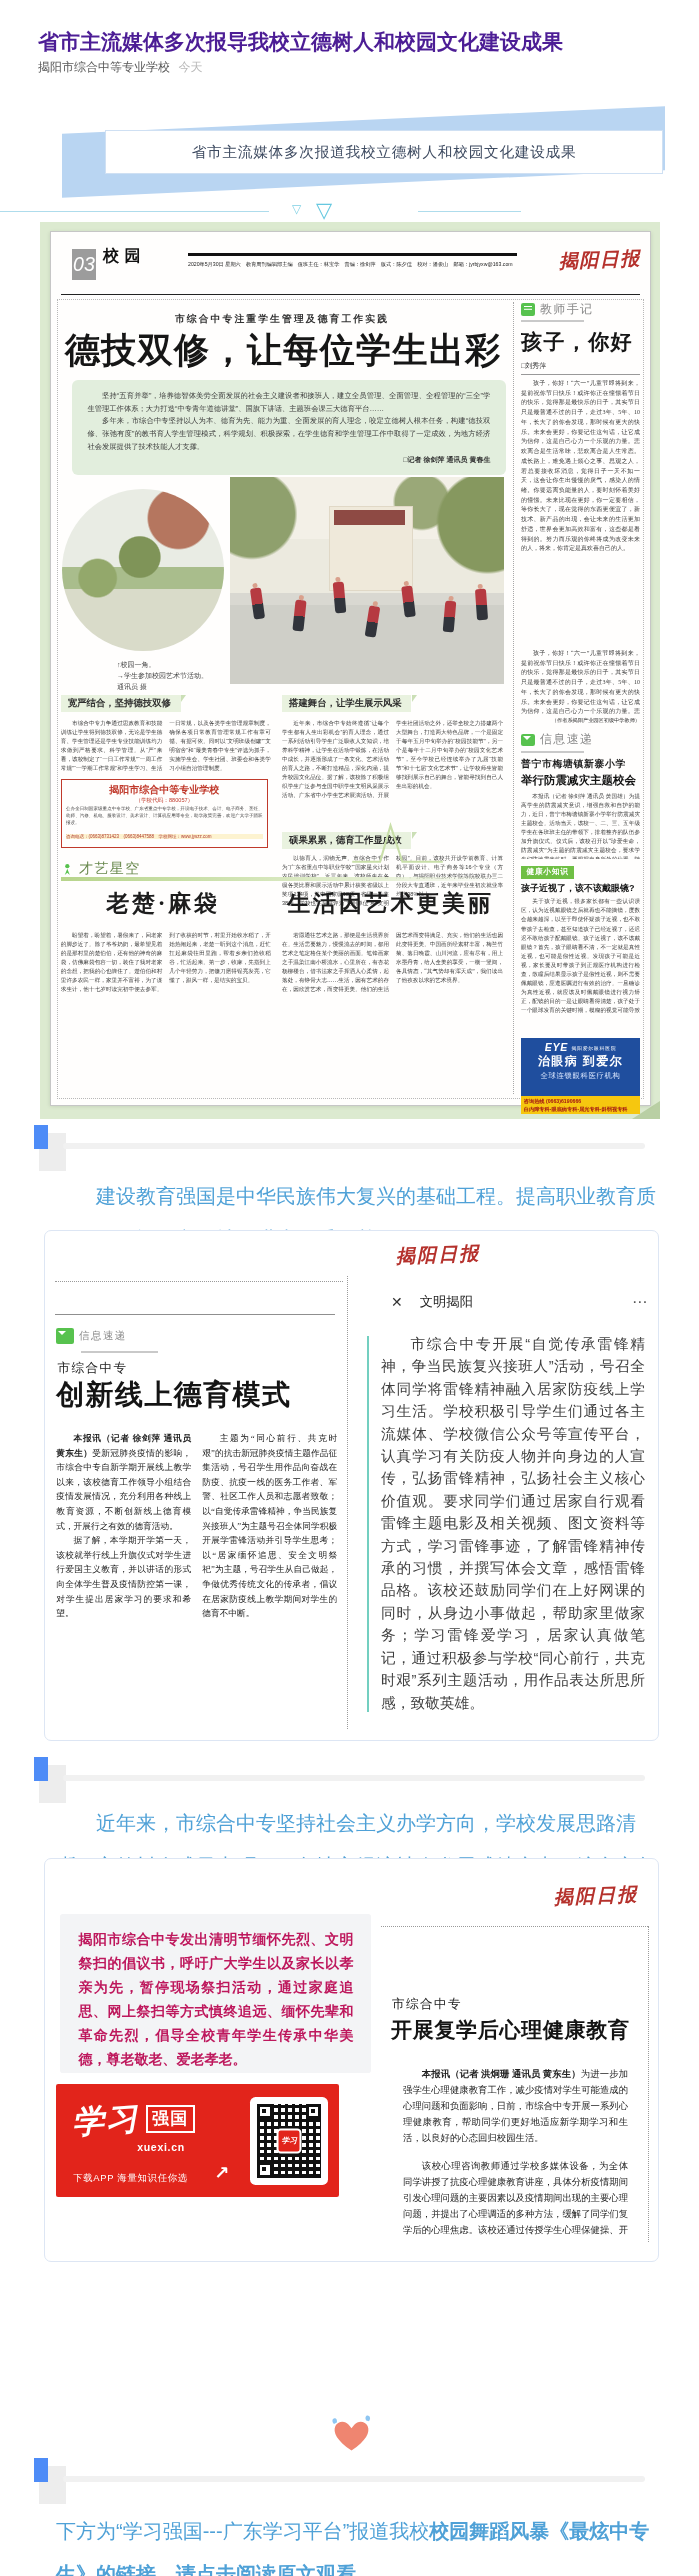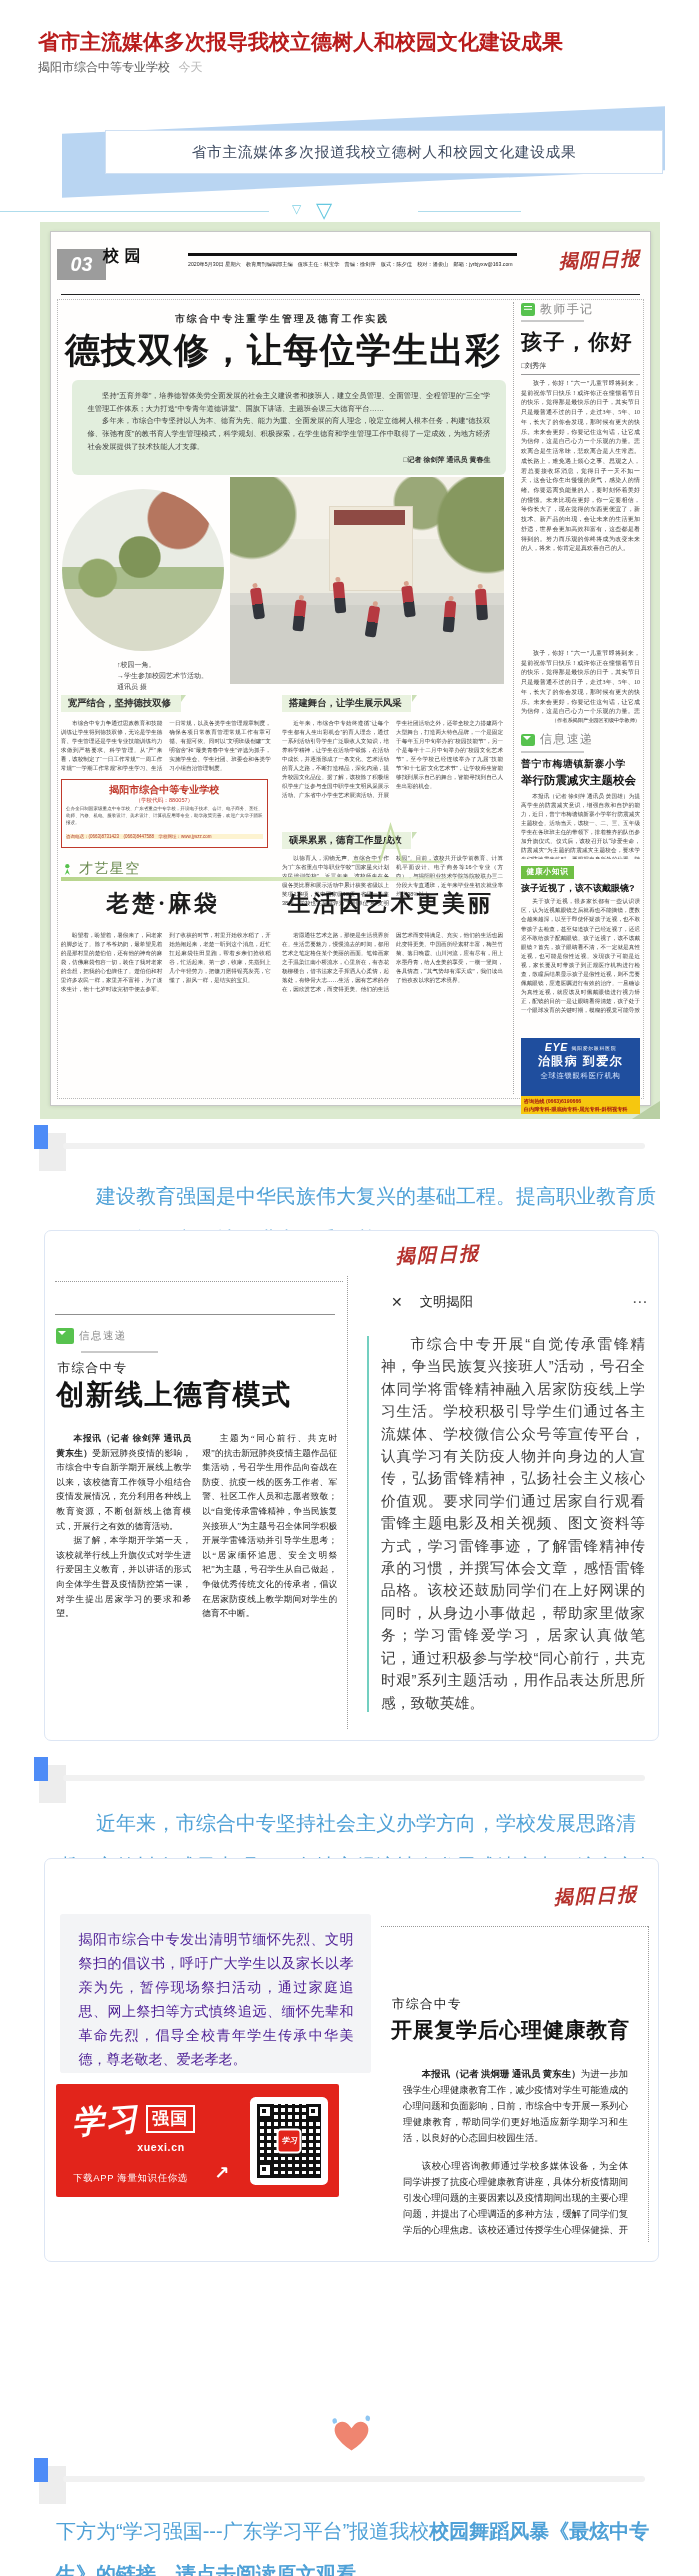--- a/index.html
+++ b/index.html
@@ -1,35 +1,35 @@
 <!DOCTYPE html>
 <html style="font-size:11.2px"><head>
 <meta charset="utf-8">
 <style>
   html,body{margin:0;padding:0;background:#fff;}
   body{font-family:"Liberation Sans","DejaVu Sans",sans-serif;}
   #canvas{position:relative;width:699px;height:2576px;background:#fff;overflow:hidden;margin:0 auto;}
   .abs{position:absolute;}
   
-  .art-title{left:38px;top:14px;width:629px;font-size:21px;font-weight:bold;color:#b91c1c;line-height:1.3;}
+  .art-title{left:38px;top:14px;width:629px;font-size:21px;font-weight:bold;color:#4c1d95;line-height:1.3;}
   .byline{left:38px;top:59px;font-size:12px;color:#595959;}
   .byline .time{color:#b9b9b9;margin-left:8.4px;}
   
   .banner-bg{left:62px;top:120px;width:603px;height:64px;background:#b9d5f2;transform:skewY(-2.6deg);}
   .banner-box{left:105px;top:130px;width:556px;height:42px;background:#fff;border:0.7px solid #cfe0f3;display:flex;align-items:center;justify-content:center;}
   .banner-box span{font-size:14.7px;color:#3e4b61;letter-spacing:0.7px;font-weight:500;}
   
   .div-line{top:211px;height:0;border-top:0.7px solid #aedcec;}
   .tri{color:#7fd0e4;font-weight:bold;line-height:1;}
   
   .mat{left:40px;top:222px;width:620px;height:897px;background:#dcead0;}
   .mat-fold{right:0;bottom:0;width:0;height:0;border-bottom:18px solid #b9cfa4;border-left:28px solid transparent;}
   .paper{left:50px;top:231px;width:599px;height:873px;background:#fffefd;border:0.7px solid #c6c6c6;box-shadow:0 1.4px 4.2px rgba(0,0,0,.12);}
   .paper-frame{left:5.6px;top:67px;right:5.6px;bottom:5.6px;border:0.7px dotted #b8b8b8;}
-  .pageno{left:6px;top:17px;width:49px;height:31px;background:#9c9c9c;color:#fff;font-size:19.6px;font-weight:bold;font-style:italic;display:flex;align-items:center;justify-content:center;}
+  .pageno{left:21px;top:17px;width:24px;height:31px;background:#9c9c9c;color:#fff;font-size:19.6px;font-weight:normal;font-style:italic;display:flex;align-items:center;justify-content:center;}
   .secname{left:52px;top:14px;font-size:16px;font-weight:bold;color:#111;letter-spacing:5.6px;}
   .mast-rule{left:137px;top:21px;width:329px;height:2.8px;background:#111;}
   .dateline{left:137px;top:29px;width:336px;font-size:5.2px;color:#222;line-height:1.5;}
   .np-logo{right:9.8px;top:15.4px;font-family:"Liberation Serif",serif;font-style:italic;font-weight:bold;color:#b5312c;font-size:19px;letter-spacing:1.4px;transform:rotate(-2deg);}
   .mast-bottom{left:9.8px;top:62px;width:579px;height:1.4px;background:#222;}
   .np-kicker{left:28px;top:81px;width:406px;text-align:center;font-size:9.8px;font-weight:bold;color:#333;letter-spacing:2.1px;font-family:"Liberation Serif",serif;}
   .np-headline{left:9.8px;top:95px;width:445px;text-align:center;font-size:35px;font-weight:900;color:#161616;letter-spacing:1.4px;}
   .intro-box{left:21px;top:148px;width:403px;background:#e2eedd;border-radius:6px;padding:9.8px 15.4px;}
   .intro-box p{margin:0;font-size:7.3px;line-height:1.75;color:#3b3b3b;text-indent:2em;text-align:justify;}
   .intro-byline{text-align:right;font-size:7px;font-weight:bold;color:#333;margin-top:1.4px;}
@@ -107,21 +107,21 @@
   .c2-head{font-size:28px;font-weight:800;color:#141414;letter-spacing:1.4px;}
   .c3-head{font-size:21px;font-weight:900;color:#141414;letter-spacing:0.7px;}
   .c2-body{column-count:2;column-gap:11.2px;font-family:"Liberation Serif",serif;font-size:8.7px;line-height:1.68;color:#222;text-align:justify;overflow:hidden;}
   .c2-body p{margin:0;text-indent:2em;}
   .panel-head{display:flex;align-items:center;}
   .panel-x{font-size:14px;color:#333;}
   .panel-title{font-size:13.3px;color:#1f1f1f;margin-left:17px;font-weight:500;}
   .panel-more{margin-left:auto;font-size:15.4px;color:#555;letter-spacing:0.7px;}
   .panel-quote{position:absolute;width:2.1px;background:#73cfc0;}
   .panel-text{font-size:14.7px;line-height:22.4px;color:#3f3f3f;text-align:justify;text-indent:2em;overflow:hidden;}
-  .gpanel{background:#f3f4f6;border-radius:2.8px;padding:12.6px 18px;box-sizing:border-box;font-size:14px;line-height:1.72;color:#4c1d95;text-align:justify;overflow:hidden;}
+  .gpanel{background:#f3f4f6;border-radius:2.8px;padding:12.6px 18px;box-sizing:border-box;font-size:14px;line-height:1.72;color:#be185d;text-align:justify;overflow:hidden;font-weight:bold;}
   .c3-body{font-family:"Liberation Serif",serif;font-size:9.4px;line-height:1.7;color:#222;text-align:justify;overflow:hidden;}
   .c3-body p{margin:12px;text-indent:2em;}
   
   .xuexi{background:#e2241b;border-radius:2.1px;color:#fff;}
   .xx-script{font-family:"Liberation Serif",serif;font-style:italic;font-weight:bold;font-size:32px;letter-spacing:1.4px;transform:rotate(-4deg);display:inline-block;}
   .xx-box{display:inline-block;border:2.1px solid #fff;font-size:17px;font-weight:bold;padding:0.7px 4.2px;vertical-align:7px;margin-left:4.2px;letter-spacing:1.4px;}
   .xx-domain{font-size:10.5px;font-weight:bold;letter-spacing:0.7px;}
   .xx-tag{font-size:9.4px;letter-spacing:0.7px;}
   .qr{position:absolute;background:#fff;border-radius:5.6px;}
   .qr .pat{position:absolute;left:7px;top:7px;right:7px;bottom:7px;

